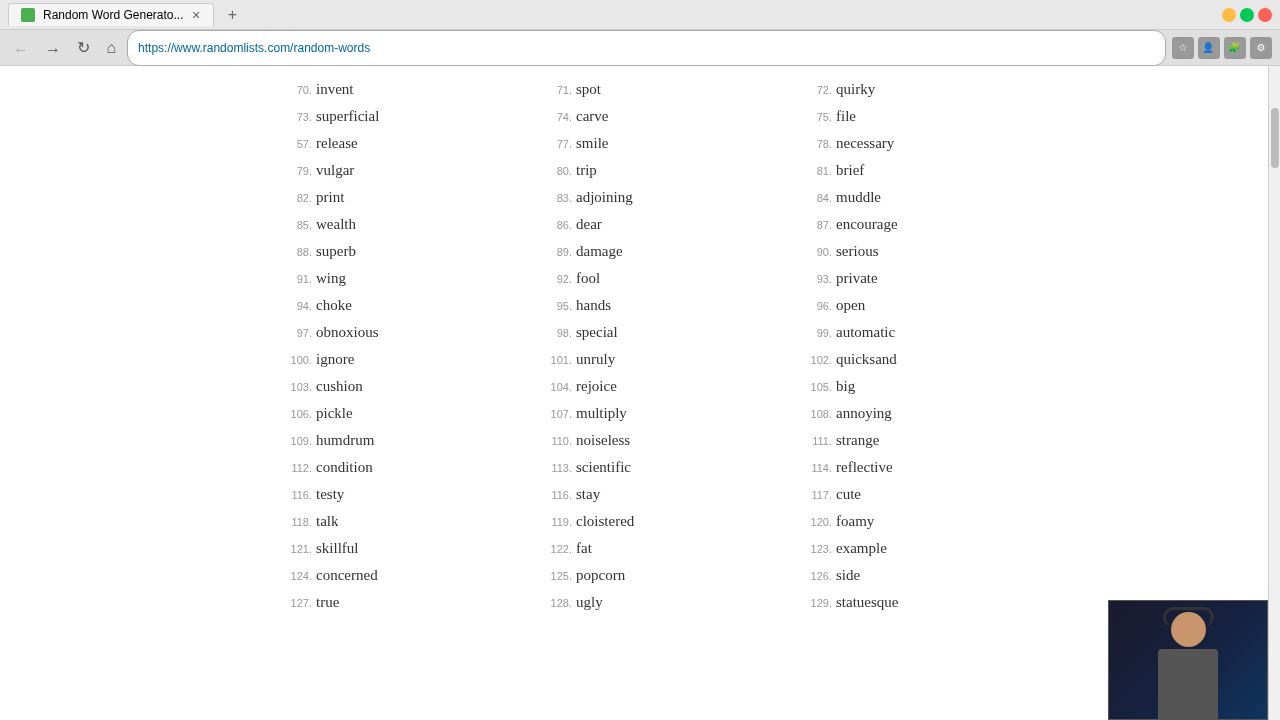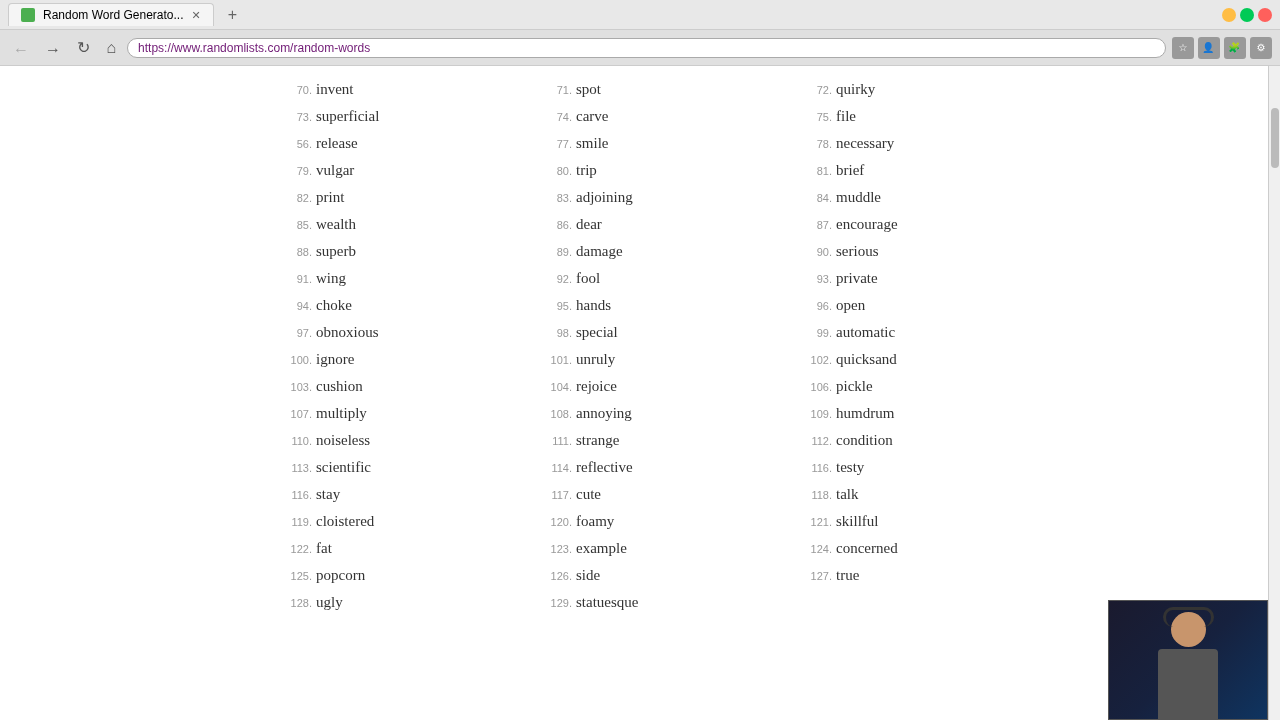--- a/index.html
+++ b/index.html
@@ -51,27 +51,27 @@
       border: none;
       font-size: 16px;
       cursor: pointer;
       color: #555;
       padding: 2px 5px;
       border-radius: 3px;
     }
     .nav-btn.disabled { color: #aaa; cursor: default; }
     .address-bar {
       flex: 1;
-      height: 20px;
+      height: 36px;
       border: 1px solid #aaa;
       border-radius: 12px;
       padding: 0 10px;
       font-size: 12px;
       background: white;
-      color: #701a75;
+      color: #0369a1;
     }
     .toolbar-icons { display: flex; gap: 4px; align-items: center; }
     .toolbar-icon { width: 22px; height: 22px; background: #999; border-radius: 3px; font-size: 10px; color: white; display: flex; align-items: center; justify-content: center; cursor: pointer; }
 
     
     .page-content {
       background: white;
       width: 100%;
       height: calc(720px - 66px);
       overflow: hidden;
@@ -238,21 +238,21 @@
         </div>
         <div class="word-item">
           <span class="word-num">74.</span>
           <span class="word-text">carve</span>
         </div>
         <div class="word-item">
           <span class="word-num">75.</span>
           <span class="word-text">file</span>
         </div>
         <div class="word-item">
-          <span class="word-num">56.</span>
+          <span class="word-num">57.</span>
           <span class="word-text">release</span>
         </div>
         <div class="word-item">
           <span class="word-num">77.</span>
           <span class="word-text">smile</span>
         </div>
         <div class="word-item">
           <span class="word-num">78.</span>
           <span class="word-text">necessary</span>
         </div>
@@ -352,20 +352,24 @@
           <span class="word-num">102.</span>
           <span class="word-text">quicksand</span>
         </div>
         <div class="word-item">
           <span class="word-num">103.</span>
           <span class="word-text">cushion</span>
         </div>
         <div class="word-item">
           <span class="word-num">104.</span>
           <span class="word-text">rejoice</span>
+        </div>
+        <div class="word-item">
+          <span class="word-num">105.</span>
+          <span class="word-text">big</span>
         </div>
         <div class="word-item">
           <span class="word-num">106.</span>
           <span class="word-text">pickle</span>
         </div>
         <div class="word-item">
           <span class="word-num">107.</span>
           <span class="word-text">multiply</span>
         </div>
         <div class="word-item">

